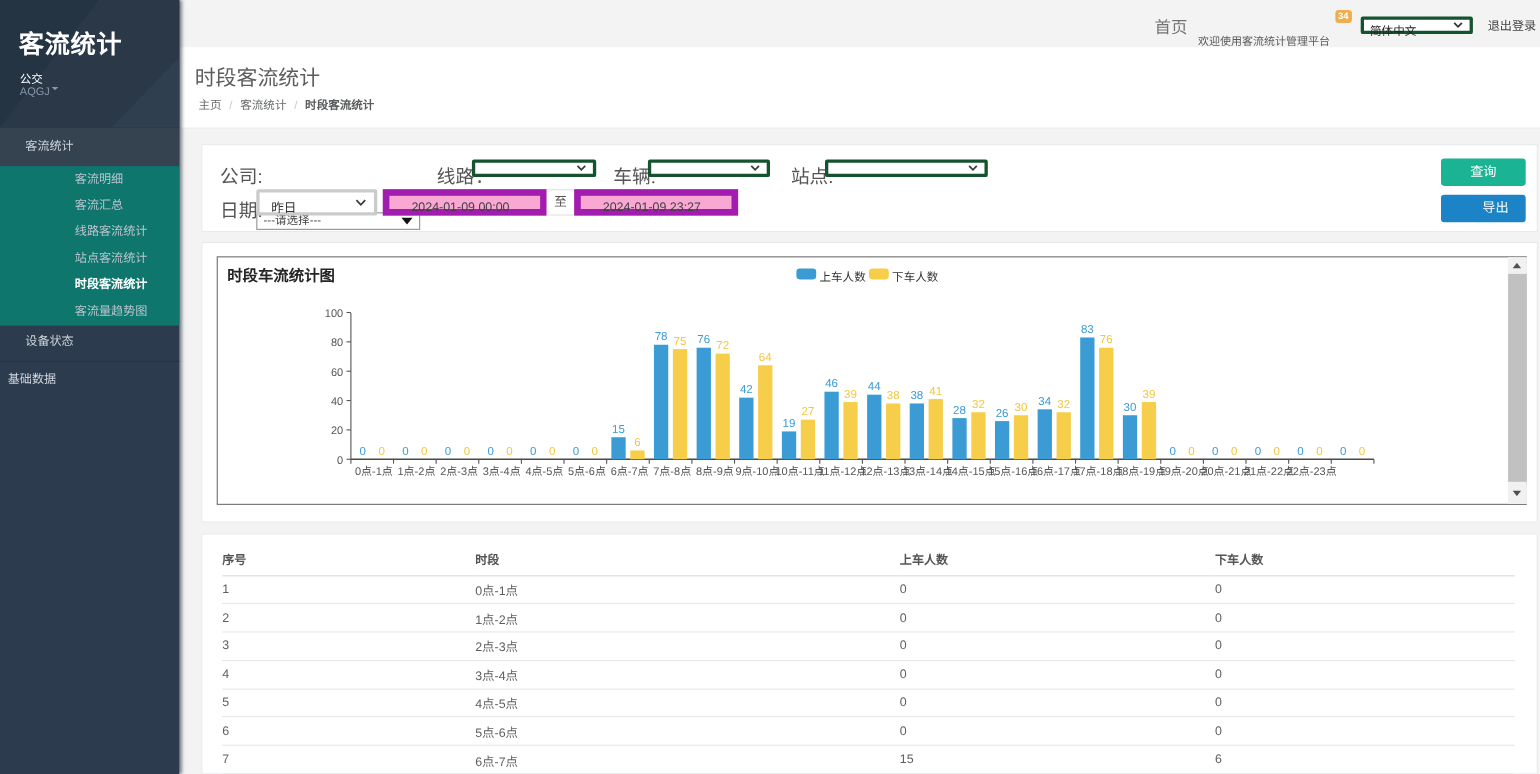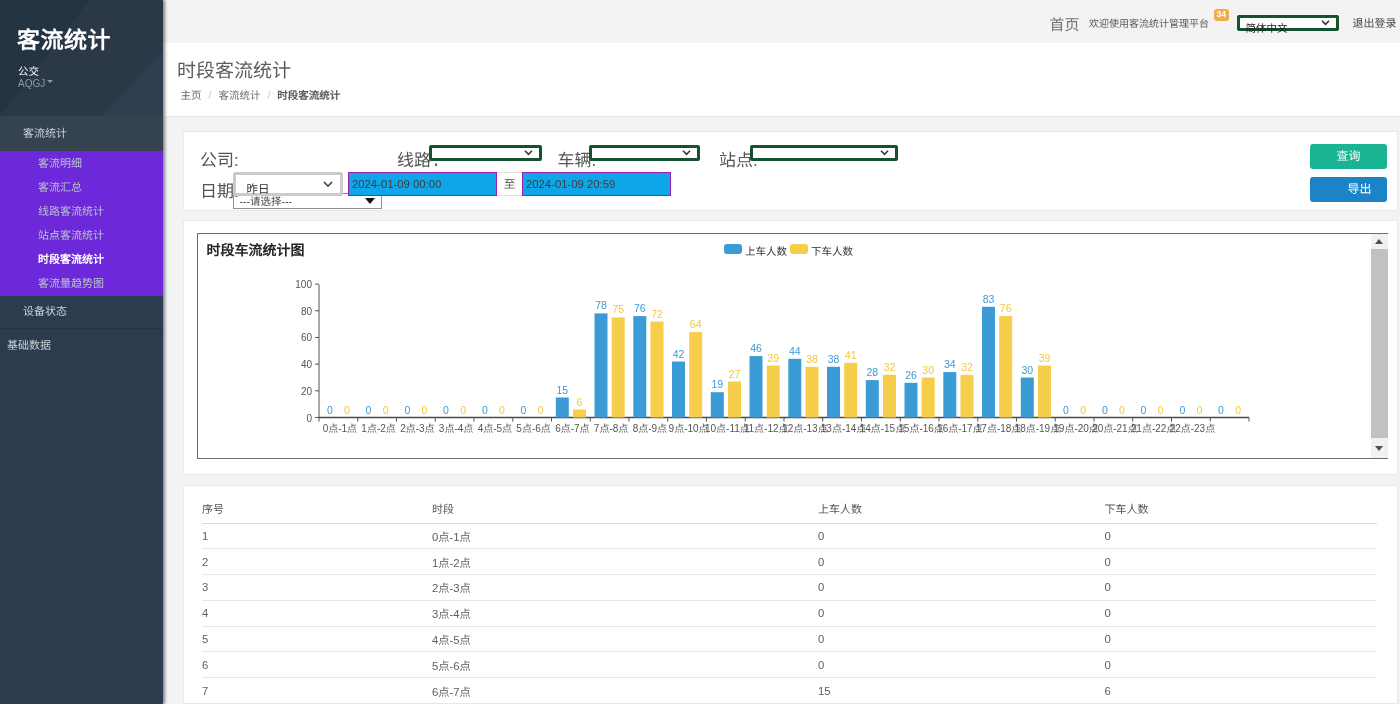--- a/index.html
+++ b/index.html
@@ -9,67 +9,67 @@
 
 #sidebar { position:absolute; left:0; top:0; width:163px; height:704px; background:#2c3c4e; z-index:5; box-shadow:2px 0 3px rgba(30,40,50,.55); }
 #sidebar .pattern { position:absolute; left:0; top:0; width:163px; height:115.5px; background:#253443; overflow:hidden; }
 #sidebar .pattern:before { content:""; position:absolute; left:0; top:0; width:163px; height:116px; background:#2b3a49; clip-path:polygon(100% 0, 100% 100%, 0 100%, 55% 0); opacity:.85; } #sidebar .pattern:after { content:""; position:absolute; left:0; top:0; width:163px; height:116px; background:#304050; clip-path:polygon(100% 45%, 100% 100%, 62% 100%); opacity:.9; }
 #brand { position:absolute; left:17px; top:21px; color:#fff; font-size:23px; font-weight:bold; letter-spacing:0.5px; }
 #org1 { position:absolute; left:18px; top:63px; color:#fff; font-size:10.5px; font-weight:normal; }
 #org2 { position:absolute; left:18px; top:77.5px; color:#8b98a6; font-size:10px; }
 #org2 .caret { display:inline-block; width:0; height:0; border:3px solid transparent; border-top-color:#8b98a6; margin-left:2px; vertical-align:0.5px; }
 .nav-sec { position:absolute; left:0; width:163px; font-size:11px; color:#ccd3da; }
 #nav1 { top:115.5px; height:35px; line-height:35px; background:#35424f; padding-left:23px; }
-#subnav { position:absolute; left:0; top:150.5px; width:163px; height:145px; background:#6d28d9; }
+#subnav { position:absolute; left:0; top:150.5px; width:163px; height:145px; background:#0f766e;padding-left:30px; }
 #subnav a { display:block; height:24.1px; line-height:24.1px; padding-left:38px; color:#b9c3cd; font-size:11px; text-decoration:none; }
 #subnav a.act { color:#ffffff; font-weight:bold; }
 #nav2 { top:295.5px; height:33.5px; line-height:31px; padding-left:23px; border-bottom:1px solid #26333f; }
 #nav3 { top:329px; height:33px; line-height:33px; padding-left:7px; }
 
 #topbar { position:absolute; left:163px; top:0; width:1237px; height:43px; background:#f3f3f4; }
 #homelink { position:absolute; left:886.5px; top:12.5px; font-size:15px; color:#737373; white-space:nowrap; }
-#welcome { position:absolute; left:926px; top:15px; font-size:10px; color:#5a5a5a; white-space:nowrap; }
+#welcome { position:absolute; left:926px; top:29px; font-size:10px; color:#5a5a5a; white-space:nowrap; }
 #badge { position:absolute; left:1050.7px; top:9px; width:15px; height:11.5px; background:#f0ad4e; border-radius:3px; color:#fff; font-size:8.5px; font-weight:bold; text-align:center; line-height:11.5px; z-index:3; }
 #langsel { left:1073.5px; top:14.5px; width:102.5px; height:16px; z-index:2; }
 #logout { position:absolute; left:1189.5px; top:14px; font-size:11px; color:#444; white-space:nowrap; }
 
 #pagehead { position:absolute; left:163px; top:43px; width:1237px; height:74px; background:#fff; border-bottom:1px solid #e7eaec; }
 #ptitle { position:absolute; left:14px; top:12px; font-size:19px; color:#5b5d5f; font-weight:normal; }
 #bcrumb { position:absolute; left:17.5px; font-size:10.5px; color:#676a6c; top:43.5px; }
 #bcrumb .sep { color:#c9c9c9; padding:0 7px; }
 #bcrumb b { color:#5a5c5e; }
 
 .panel { position:absolute; left:183px; width:1215px; background:#fff; border:1px solid #e7eaec; }
 #filterp { top:131px; height:80px; }
 #chartp  { top:220px; height:255px; }
 #tablep  { top:485px; height:219px; }
 
 .flabel { position:absolute; font-size:17px; color:#555; }
 .sel1 { position:absolute; height:16px; border:1px solid #919191; background:#fff; font-size:10.5px; color:#444; line-height:14px; padding-left:6px; }
 .sel1 .tri { position:absolute; right:6px; top:4.5px; width:0; height:0; border:5px solid transparent; border-top:6.5px solid #111; border-bottom:none; }
 .nsel { position:absolute; background:#fff; border:3px solid #14532d; border-radius:2px; }
 .nsel svg.chv { position:absolute; right:6px; top:50%; margin-top:-2.5px; }
-.dinput { position:absolute; height:24px; background:#0ea5e9; border:1px solid #a21caf; font-size:11.3px; color:#3e3e3e; line-height:22px; padding-left:3px; }
+.dinput { position:absolute; height:24px; background:#f9a8d4; border:6px solid #a21caf; font-size:11.3px; color:#3e3e3e; line-height:22px; padding-left:20px; }
 #zhi { position:absolute; height:24px; width:25px; background:#fff; border-top:1px solid #e2e2e2; border-bottom:1px solid #e2e2e2; text-align:center; line-height:22px; font-size:11.5px; color:#555; }
 .btn { position:absolute; left:1310px; width:77px; height:24.5px; border-radius:3px; color:#fff; font-size:12px; text-align:center; line-height:24.5px; }
 #btnQ { top:144px; background:#1ab394; }
 #btnE { top:177px; background:#1c84c6;padding-left:22px; }
 
 #chartbox { position:absolute; left:197px; top:232.5px; width:1191px; height:226px; border:1px solid #6e6e6e; background:#fff; }
 #ctitle { position:absolute; left:206.5px; top:238.5px; font-size:14px; font-weight:bold; color:#252525; }
 .lgd { position:absolute; top:244px; width:18px; height:10px; border-radius:3px; }
 .lgdt { position:absolute; top:243px; font-size:10.5px; color:#333; }
 
 #sbar { position:absolute; left:1370.5px; top:233.5px; width:17px; height:224px; background:#f1f1f1; }
 .sarrow { position:absolute; left:0; width:17px; height:17px; background:#f1f1f1; }
 .sarrow svg { display:block; margin:5px auto 0; }
 #sthumb { position:absolute; left:0; top:15px; width:17px; height:189.5px; background:#c1c1c1; }
 
 #tbl { position:absolute; left:202px; top:487px; width:1175px; border-collapse:collapse; font-size:11.3px; color:#5e5e5e; }
-#tbl th { text-align:left; font-size:11px; color:#555; font-weight:normal; padding:6.5px 0 0 0; height:36px; vertical-align:middle; border-bottom:1px solid #d9d9d9; }
+#tbl th { text-align:left; font-size:11px; color:#555; font-weight:bold; padding:6.5px 0 0 0; height:36px; vertical-align:middle; border-bottom:1px solid #d9d9d9; }
 #tbl td { padding:0; height:25.8px; vertical-align:middle; border-bottom:1px solid #e7e7e7; }
 </style>
 </head>
 <body>
 
 <div id="sidebar">
   <div class="pattern"></div>
   <div id="brand">客流统计</div>
   <div id="org1">公交</div>
   <div id="org2">AQGJ<span class="caret"></span></div>
@@ -127,21 +127,21 @@
   </span>
 <span class="flabel" style="left:200px;top:177px;">日期:</span>
 <span class="nsel" style="left:232.5px;top:172px;width:110px;height:24px;border-color:#cbcbcb;">
     <span style="position:absolute;left:11px;top:5px;font-size:11.5px;color:#333;">昨日</span>
     <svg class="chv" width="10" height="7" viewBox="0 0 10 7" style="margin-top:-3px;right:7px;">
       <path d="M1 1 L5 5.2 L9 1" fill="none" stroke="#3a3a3a" stroke-width="1.6"></path>
     </svg>
   </span>
 <div class="dinput" style="left:348px;top:172px;width:149px;">2024-01-09 00:00</div>
 <div id="zhi" style="left:497px;top:172px;">至</div>
-<div class="dinput" style="left:522px;top:172px;width:149px;">2024-01-09 20:59</div>
+<div class="dinput" style="left:522px;top:172px;width:149px;">2024-01-09 23:27</div>
 <div class="btn" id="btnQ">查询</div>
 <div class="btn" id="btnE">导出</div>
 
 <div class="panel" id="chartp"></div>
 <div id="chartbox"></div>
 <div id="ctitle">时段车流统计图</div>
 <div class="lgd" style="left:723.5px;background:#3b9bd5;"></div>
 <span class="lgdt" style="left:745px;">上车人数</span>
 <div class="lgd" style="left:789.5px;background:#f6ce49;"></div>
 <span class="lgdt" style="left:811px;">下车人数</span>

